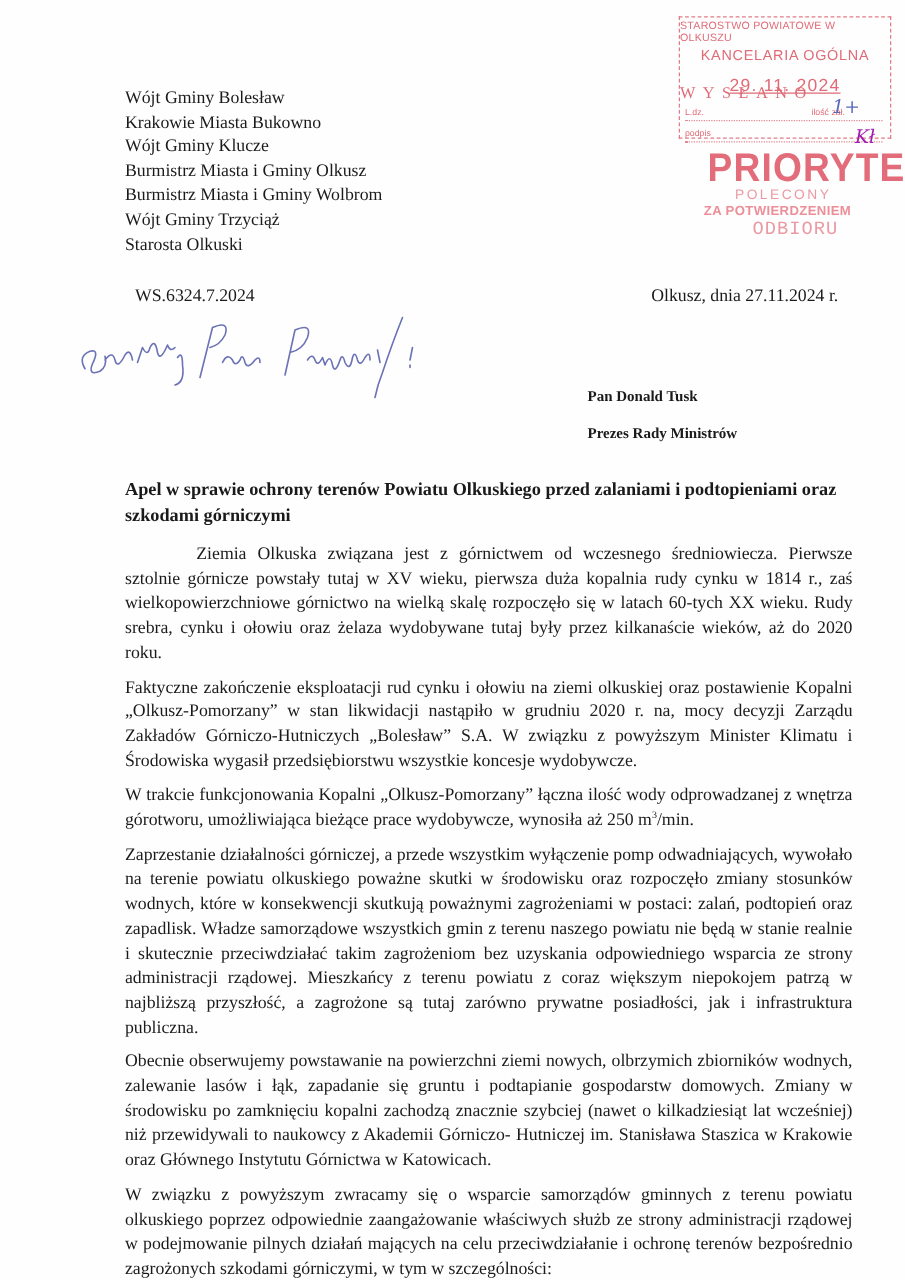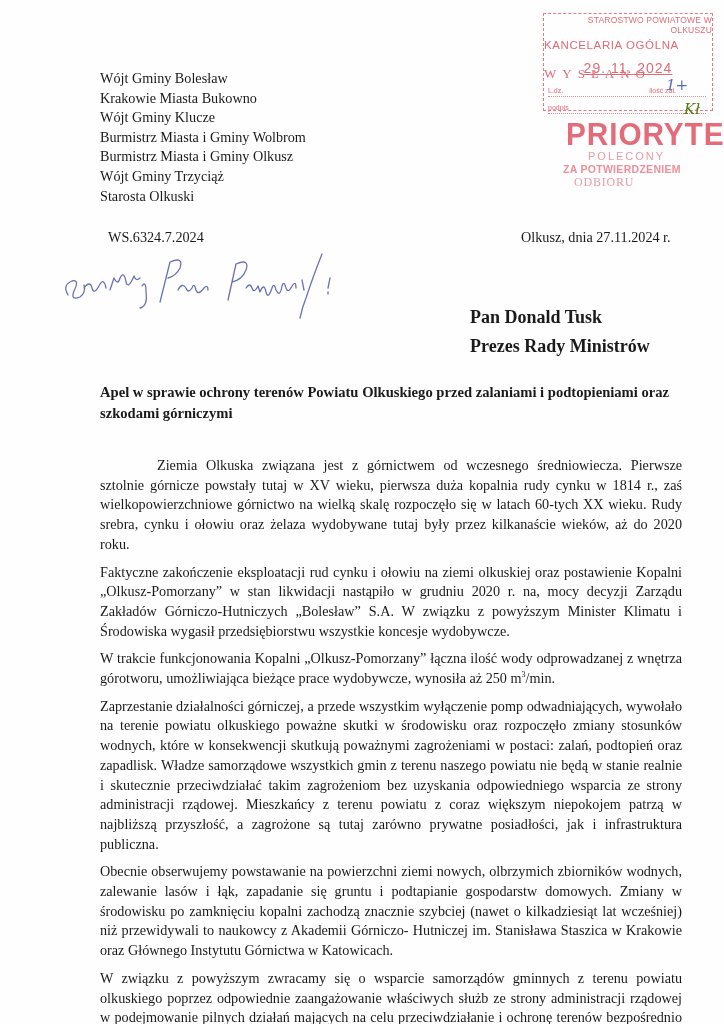--- a/index.html
+++ b/index.html
@@ -12,64 +12,64 @@
   
   .recipients { position: absolute; left: 100px; top: 69px; font-size: 14.2px; line-height: 19.6px; }
   .recipients div { white-space: nowrap; }
 
   
   .stamp-box {
     position: absolute; left: 543px; top: 13px; width: 170px; height: 98px;
     border: 1.5px dashed #e07c86; box-sizing: border-box; color: #e06b77;
     font-family: "Liberation Sans", "DejaVu Sans", sans-serif;
   }
-  .stamp-office { position: absolute; left: 0; right: 0; top: 1px; text-align: right; font-size: 8.5px; letter-spacing: 0.2px; }
+  .stamp-office { position: absolute; left: 0; right: 0; top: 1px; text-align: left; font-size: 8.5px; letter-spacing: 0.2px; }
   .stamp-sent { position: absolute; left: 0; right: 0; top: 10px; text-align: left; font-size: 13px; letter-spacing: 6px; font-family: "Liberation Serif", serif; margin-top: 42px; }
-  .stamp-office2 { position: absolute; left: 0; right: 0; top: 25px; text-align: left; font-size: 11.5px; letter-spacing: 0.6px; }
+  .stamp-office2 { position: absolute; left: 0; right: 0; top: 25px; text-align: center; font-size: 11.5px; letter-spacing: 0.6px; }
   .stamp-date { position: absolute; left: 0; right: 0; top: 46px; text-align: center; font-size: 14px; letter-spacing: 1px; font-family: "Liberation Sans Narrow","Liberation Sans", sans-serif; text-decoration: underline; }
   .stamp-line1 { position: absolute; left: 4px; right: 6px; top: 73px; font-size: 7px; display: flex; justify-content: space-between; border-bottom: 1px dotted #e08a92; height: 9px; }
   .stamp-line2 { position: absolute; left: 4px; right: 6px; top: 90px; font-size: 7px; border-bottom: 1px dotted #e08a92; height: 9px; }
   .stamp-sig1 { position: absolute; right: 24px; top: 62px; font-family: "DejaVu Serif", serif; font-style: italic; color: #5a6ab8; font-size: 15px; }
-  .stamp-sig2 { position: absolute; right: 12px; top: 86px; font-family: "DejaVu Serif", serif; font-style: italic; color: #4d7c0f; font-size: 15px; }
+  .stamp-sig2 { position: absolute; right: 12px; top: 86px; font-family: "DejaVu Serif", serif; font-style: italic; color: #a21caf; font-size: 15px; }
 
   .priority { position: absolute; left: 566px; top: 118px; font-family: "Liberation Sans", "DejaVu Sans", sans-serif; color: #e36c7a; font-size: 32px; font-weight: bold; letter-spacing: 1px; transform: scaleX(0.93); transform-origin: left top; line-height: 32px; }
   .registered { position: absolute; left: 588px; top: 150px; font-family: "Liberation Sans", sans-serif; color: #eb9aa3; font-size: 11px; letter-spacing: 2px; }
   .confirm { position: absolute; left: 563px; top: 163px; font-family: Liberation Sans, sans-serif; color: #ec8f99; font-size: 10.5px; font-weight: bold; letter-spacing: 0.3px; }
-  .receipt { position: absolute; left: 574px; top: 175px; font-family: Liberation Serif, serif; color: #eb9aa3; font-size: 12px; letter-spacing: 0.8px; }
+  .receipt { position: absolute; left: 602px; top: 175px; font-family: Liberation Mono, monospace; color: #eb9aa3; font-size: 15px; letter-spacing: 0.8px; }
 
   
   .ref { position: absolute; left: 108px; top: 229px; font-size: 14.2px; }
   .place-date { position: absolute; left: 479px; top: 229px; font-size: 14.2px; margin-left: 42px; }
 
   
   .handwriting { position: absolute; left: 60px; top: 250px; width: 320px; height: 70px; }
 
   
-  .addressee { position: absolute; left: 470px; top: 303px; font-weight: bold; font-size: 18px; line-height: 29px; }
+  .addressee { position: absolute; left: 470px; top: 303px; font-weight: bold; font-size: 12px; line-height: 29px; }
 
   
   .doc-title { position: absolute; left: 100px; top: 382px; width: 582px; font-weight: bold; font-size: 14.6px; line-height: 21px; }
 
   
   .body { position: absolute; left: 100px; top: 434px; width: 582px; font-size: 14.2px; line-height: 19.7px; text-align: justify; }
   .body p { margin: 0 0 8px 0; }
-  .body p.indent { text-indent: 57px; margin-top: 22px; }
+  .body p.indent { text-indent: 57px; }
   sup { font-size: 8px; line-height: 0; }
 </style>
 </head>
 <body>
 
 <div class="page">
 
   <div class="recipients">
     <div>Wójt Gminy Bolesław</div>
     <div>Krakowie Miasta Bukowno</div>
     <div>Wójt Gminy Klucze</div>
+    <div>Burmistrz Miasta i Gminy Olkusz</div>
     <div>Burmistrz Miasta i Gminy Wolbrom</div>
-    <div>Burmistrz Miasta i Gminy Olkusz</div>
     <div>Wójt Gminy Trzyciąż</div>
     <div>Starosta Olkuski</div>
   </div>
 
   <div class="stamp-box">
     <div class="stamp-office">STAROSTWO POWIATOWE W OLKUSZU</div>
     <div class="stamp-sent">WYSŁANO</div>
     <div class="stamp-office2">KANCELARIA OGÓLNA</div>
     <div class="stamp-date">29. 11. 2024</div>
     <div class="stamp-line1">

